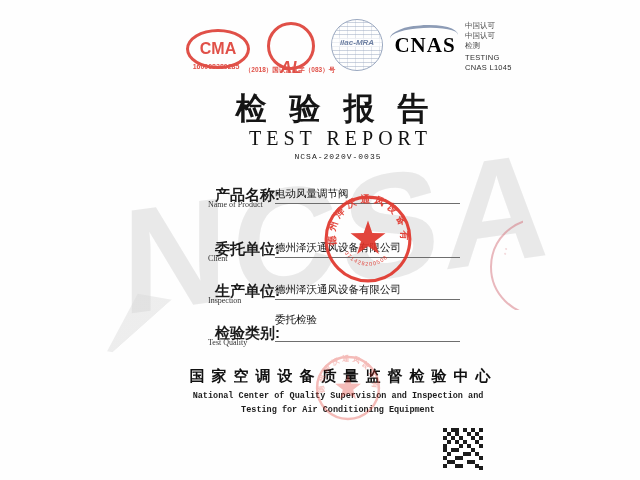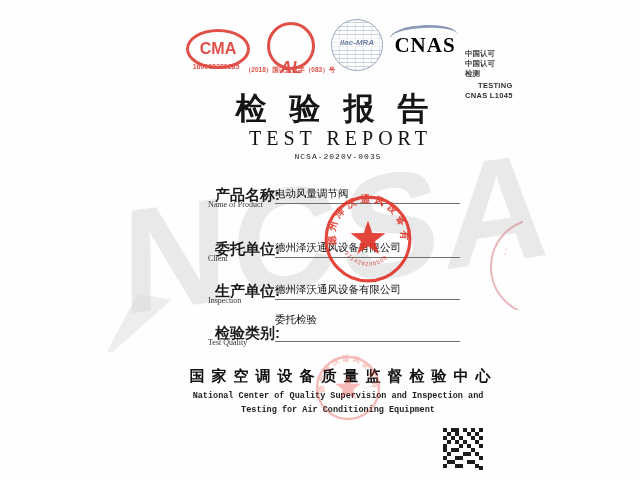--- a/index.html
+++ b/index.html
@@ -30,22 +30,22 @@
               border-radius:50%;z-index:2;overflow:hidden;
               background:repeating-linear-gradient(0deg,transparent 0 3px,rgba(154,168,192,.5) 3px 4px),
                          repeating-linear-gradient(90deg,transparent 0 7px,rgba(154,168,192,.28) 7px 8px);font-style:italic;}
   .ilac-globe span{position:absolute;left:0;right:0;top:18px;text-align:center;font-size:8px;
               font-weight:800;color:#6f81a3;background:rgba(255,255,255,.65);}
   .cnas-swoosh{left:390px;top:25px;width:68px;height:20px;border-top:3px solid #8d9cb6;
                border-radius:50%;transform:rotate(-3deg);z-index:2;}
   .cnas-word{left:388px;top:33px;width:74px;text-align:center;font-size:21px;font-weight:800;
              color:#000000;letter-spacing:1px;z-index:2;font-family:"Liberation Serif",serif;}
   .cert-text{left:465px;top:21px;z-index:2;font-size:7.5px;line-height:10px;color:#444;
-             font-weight:700;margin-top:28px;}
-  .cert-text .en{color:#2f2f2f;letter-spacing:.3px;text-align:right;}
+             font-weight:400;}
+  .cert-text .en{color:#2f2f2f;letter-spacing:.3px;}
   .cert-text .gap{margin-top:2px;}
 
   
   .title-zh{left:12px;top:88px;width:640px;text-align:center;font-size:31px;font-weight:800;
             color:#151515;letter-spacing:23px;text-indent:23px;z-index:2;}
   .title-en{left:18px;top:127px;width:640px;text-align:center;font-size:20px;
             font-family:"Liberation Serif",serif;letter-spacing:5px;text-indent:5px;
             color:#121212;z-index:2;}
   .report-no{left:18px;top:152px;width:640px;text-align:center;font-size:8px;
              font-family:"Liberation Mono",monospace;letter-spacing:1px;color:#222;z-index:2;}

